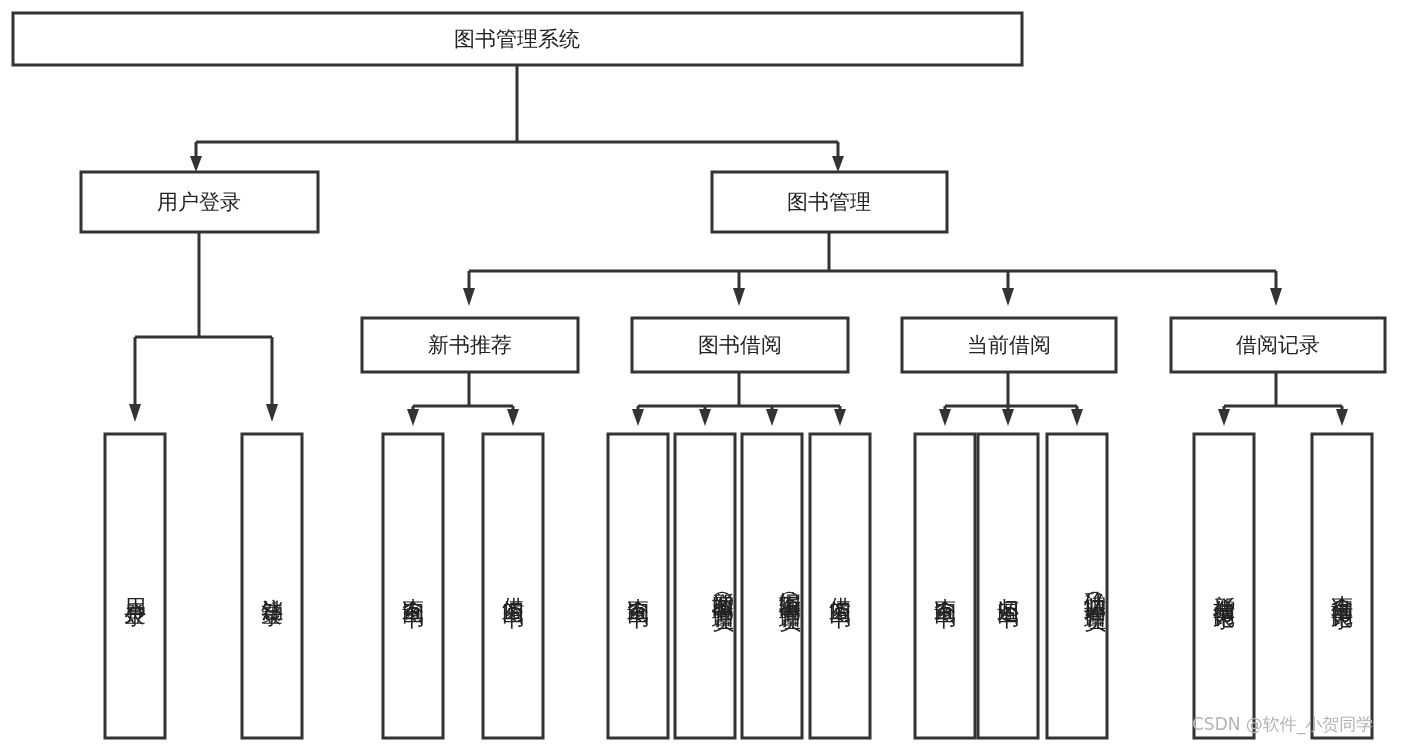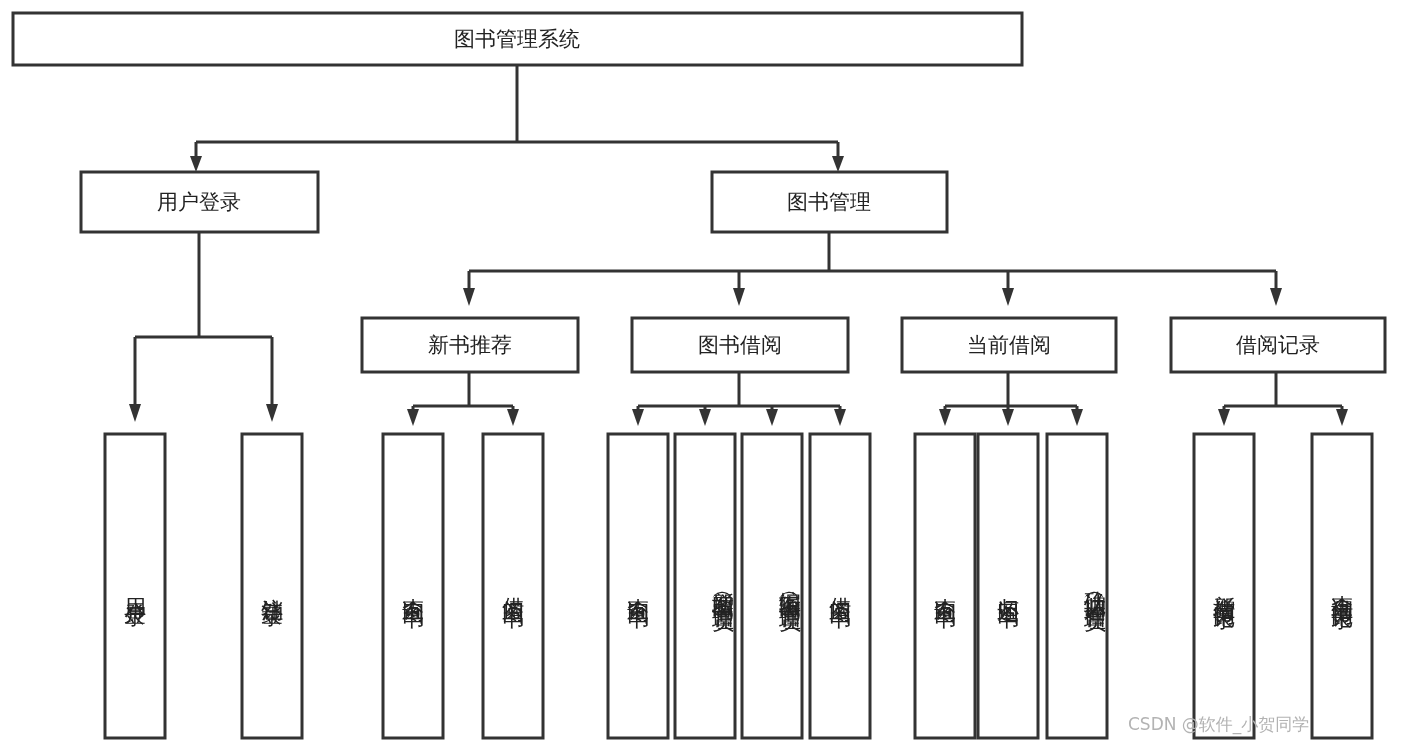--- a/index.html
+++ b/index.html
@@ -57,21 +57,21 @@
     letter-spacing: 3px;
     color: #222222;
     white-space: nowrap;
     pointer-events: none;
   }
   .watermark {
     position: absolute;
     font-family: "DejaVu Sans", "Liberation Sans", sans-serif;
     font-size: 17px;
     color: #b3b3b3;
-    left: 1128px;
+    left: 1192px;
     top: 713px;
     white-space: nowrap;
   }
 </style>
 </head>
 <body>
 
 <div id="canvas">
 
   <svg class="diagram" viewBox="0 0 1405 747">

